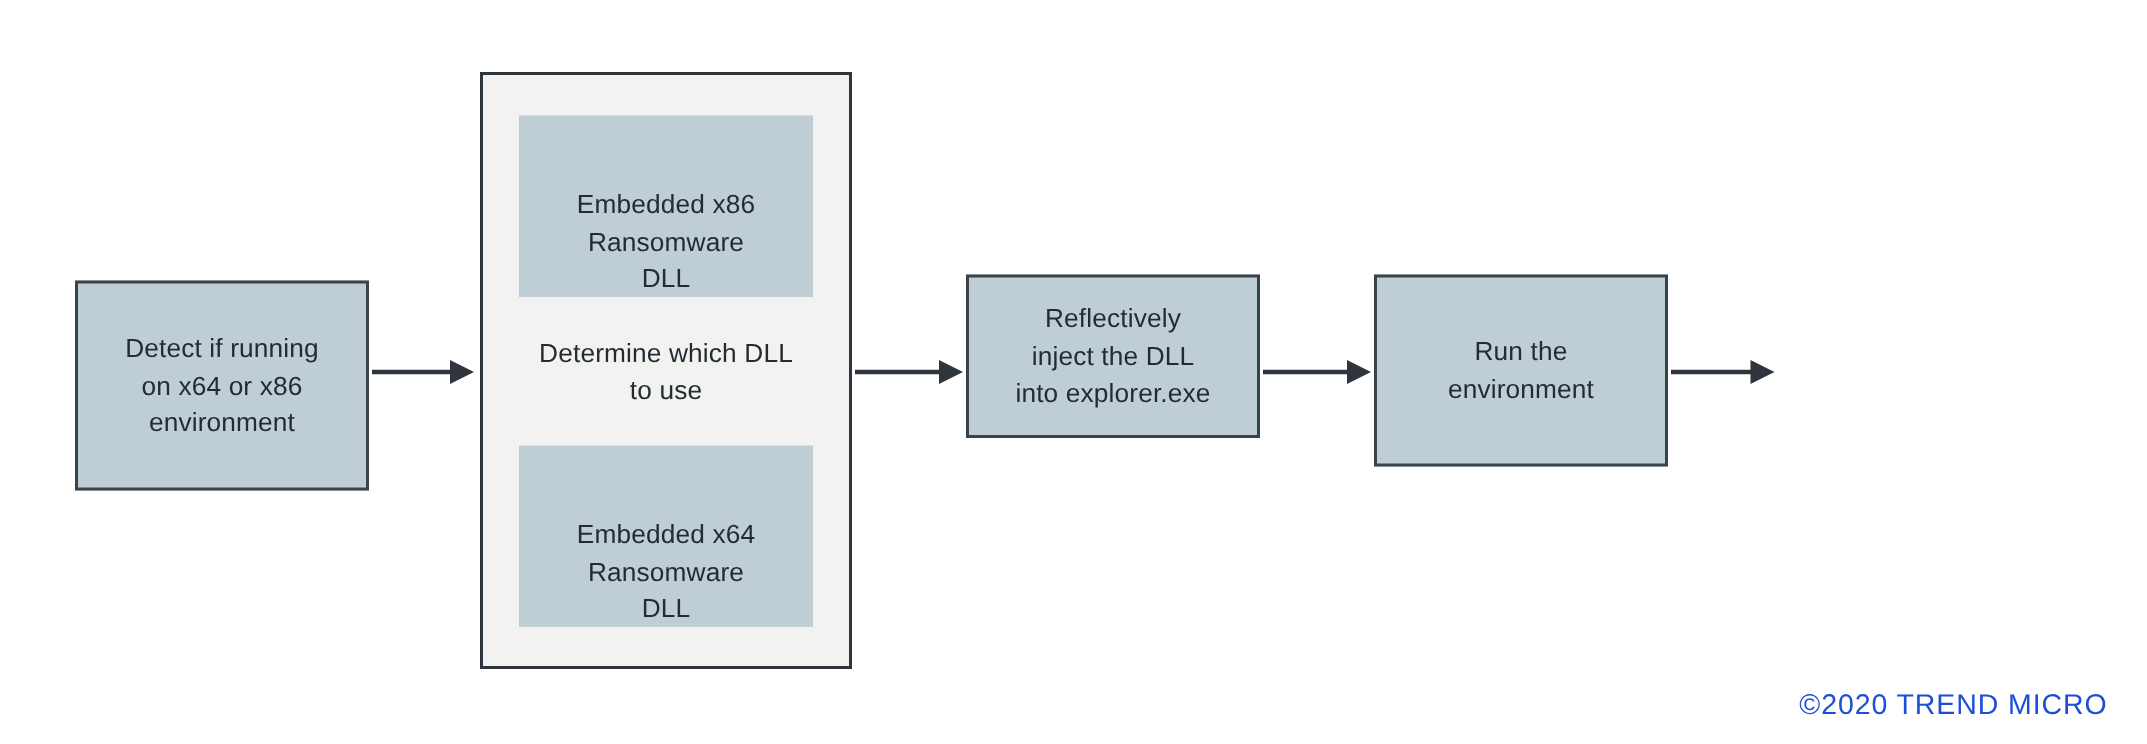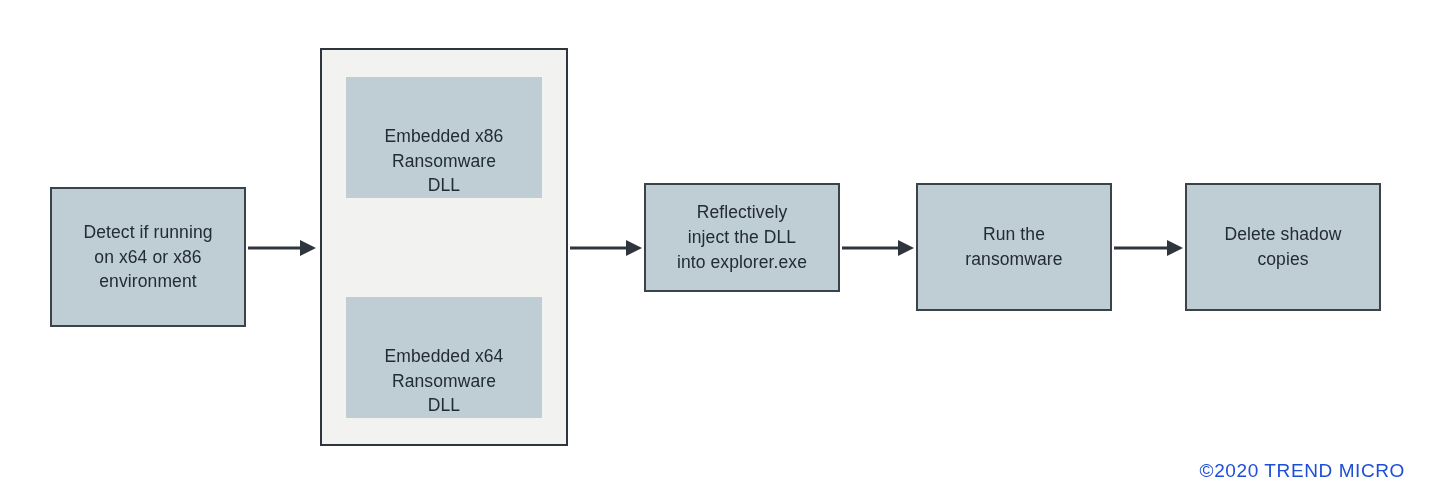--- a/index.html
+++ b/index.html
@@ -129,20 +129,22 @@
       <polygon points="52,3 68,11 52,19" fill="#2e353d"></polygon>
     </svg>
   </div>
 
   <div id="group-determine">
     <div class="dll-box">
       <span class="label">Embedded x86
 Ransomware
 DLL</span>
     </div>
+    <div id="group-caption">Determine which DLL
+to use</div>
     <div class="dll-box">
       <span class="label">Embedded x64
 Ransomware
 DLL</span>
     </div>
   </div>
 
   <div class="arrow" id="arrow-2">
     <svg width="72" height="22" viewBox="0 0 72 22" aria-hidden="true">
       <line x1="0" y1="11" x2="58" y2="11" stroke="#2e353d" stroke-width="3"></line>
@@ -158,30 +160,26 @@
 
   <div class="arrow" id="arrow-3">
     <svg width="72" height="22" viewBox="0 0 72 22" aria-hidden="true">
       <line x1="0" y1="11" x2="58" y2="11" stroke="#2e353d" stroke-width="3"></line>
       <polygon points="56,3 72,11 56,19" fill="#2e353d"></polygon>
     </svg>
   </div>
 
   <div class="node" id="node-run">
     <span class="label">Run the
-ransomware</span>
+environment</span>
   </div>
 
   <div class="arrow" id="arrow-4">
     <svg width="69" height="22" viewBox="0 0 69 22" aria-hidden="true">
       <line x1="0" y1="11" x2="55" y2="11" stroke="#2e353d" stroke-width="3"></line>
       <polygon points="53,3 69,11 53,19" fill="#2e353d"></polygon>
     </svg>
   </div>
 
-  <div class="node" id="node-delete">
-    <span class="label">Delete shadow
-copies</span>
-  </div>
 
   <div id="credit">©2020 TREND MICRO</div>
 
 </div>
 
 </body></html>

